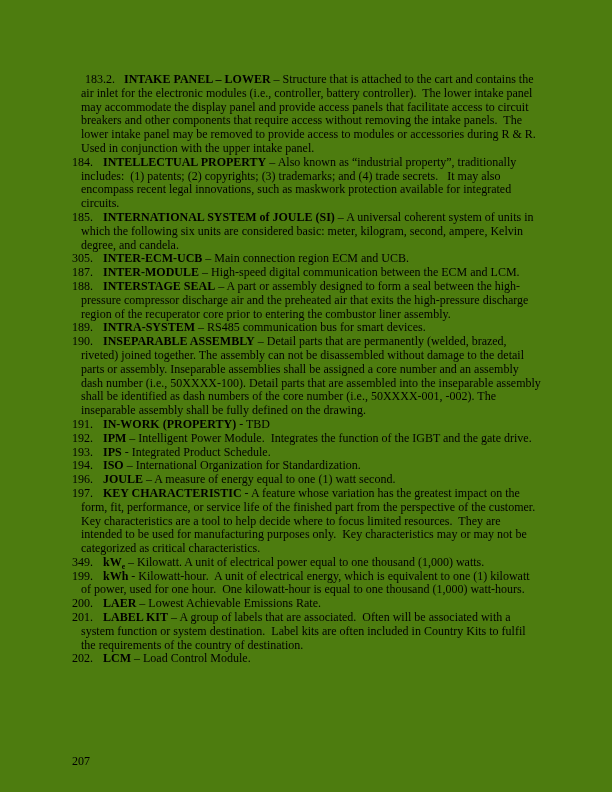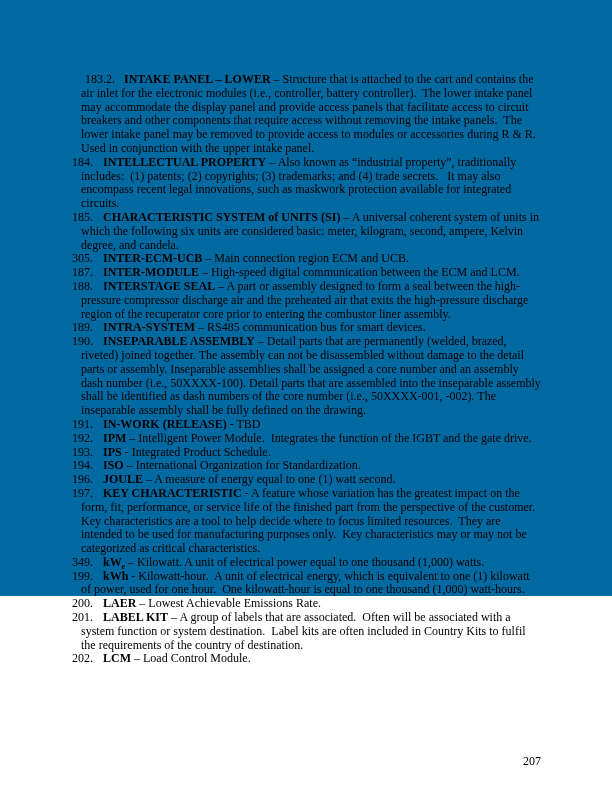--- a/index.html
+++ b/index.html
@@ -8,22 +8,22 @@
     background: #ffffff;
   }
   body {
     width: 612px;
     height: 792px;
     overflow: hidden;
   }
   .page {
     position: relative;
     width: 612px;
-    height: 596px;
-    background: #0369a1;
+    height: 792px;
+    background: #4d7c0f;
     color: #000000;
     font-family: "Liberation Serif", "DejaVu Serif", serif;
     font-size: 12px;
   }
   .content {
     position: absolute;
     left: 72px;
     top: 73px;
     width: 469px;
     line-height: 13.8px;
@@ -50,46 +50,45 @@
   }
   .term sub {
     font-size: 7.5px;
     line-height: 0;
   }
   .footer {
     position: absolute;
     left: 72px;
     top: 755px;
     width: 469px;
-    text-align: right;
     line-height: 13.8px;
   }
 </style>
 </head>
 <body>
 
 <div class="page">
   <div class="content">
   <div class="item deep"><span class="num">183.2.</span><span class="term">INTAKE PANEL – LOWER</span><span class="sep"> – </span><span class="def">Structure that is attached to the cart and contains the air inlet for the electronic modules (i.e., controller, battery controller).  The lower intake panel may accommodate the display panel and provide access panels that facilitate access to circuit breakers and other components that require access without removing the intake panels.  The lower intake panel may be removed to provide access to modules or accessories during R &amp; R.  Used in conjunction with the upper intake panel.</span></div>
 
   <div class="item"><span class="num">184.</span><span class="term">INTELLECTUAL PROPERTY</span><span class="sep"> – </span><span class="def">Also known as “industrial property”, traditionally includes:  (1) patents; (2) copyrights; (3) trademarks; and (4) trade secrets.   It may also encompass recent legal innovations, such as maskwork protection available for integrated circuits.</span></div>
 
-  <div class="item"><span class="num">185.</span><span class="term">CHARACTERISTIC SYSTEM of UNITS (SI)</span><span class="sep"> – </span><span class="def">A universal coherent system of units in which the following six units are considered basic: meter, kilogram, second, ampere, Kelvin degree, and candela.</span></div>
+  <div class="item"><span class="num">185.</span><span class="term">INTERNATIONAL SYSTEM of JOULE (SI)</span><span class="sep"> – </span><span class="def">A universal coherent system of units in which the following six units are considered basic: meter, kilogram, second, ampere, Kelvin degree, and candela.</span></div>
 
   <div class="item"><span class="num">305.</span><span class="term">INTER-ECM-UCB</span><span class="sep"> – </span><span class="def">Main connection region ECM and UCB.</span></div>
 
   <div class="item"><span class="num">187.</span><span class="term">INTER-MODULE</span><span class="sep"> – </span><span class="def">High-speed digital communication between the ECM and LCM.</span></div>
 
   <div class="item"><span class="num">188.</span><span class="term">INTERSTAGE SEAL</span><span class="sep"> – </span><span class="def">A part or assembly designed to form a seal between the high-pressure compressor discharge air and the preheated air that exits the high-pressure discharge region of the recuperator core prior to entering the combustor liner assembly.</span></div>
 
   <div class="item"><span class="num">189.</span><span class="term">INTRA-SYSTEM</span><span class="sep"> – </span><span class="def">RS485 communication bus for smart devices.</span></div>
 
   <div class="item"><span class="num">190.</span><span class="term">INSEPARABLE ASSEMBLY</span><span class="sep"> – </span><span class="def">Detail parts that are permanently (welded, brazed, riveted) joined together. The assembly can not be disassembled without damage to the detail parts or assembly. Inseparable assemblies shall be assigned a core number and an assembly dash number (i.e., 50XXXX-100). Detail parts that are assembled into the inseparable assembly shall be identified as dash numbers of the core number (i.e., 50XXXX-001, -002). The inseparable assembly shall be fully defined on the drawing.</span></div>
 
-  <div class="item"><span class="num">191.</span><span class="term">IN-WORK (RELEASE)</span><span class="sep"> - </span><span class="def">TBD</span></div>
+  <div class="item"><span class="num">191.</span><span class="term">IN-WORK (PROPERTY)</span><span class="sep"> - </span><span class="def">TBD</span></div>
 
   <div class="item"><span class="num">192.</span><span class="term">IPM</span><span class="sep"> – </span><span class="def">Intelligent Power Module.  Integrates the function of the IGBT and the gate drive.</span></div>
 
   <div class="item"><span class="num">193.</span><span class="term">IPS</span><span class="sep"> - </span><span class="def">Integrated Product Schedule.</span></div>
 
   <div class="item"><span class="num">194.</span><span class="term">ISO</span><span class="sep"> – </span><span class="def">International Organization for Standardization.</span></div>
 
 
   <div class="item"><span class="num">196.</span><span class="term">JOULE</span><span class="sep"> – </span><span class="def">A measure of energy equal to one (1) watt second.</span></div>
 

